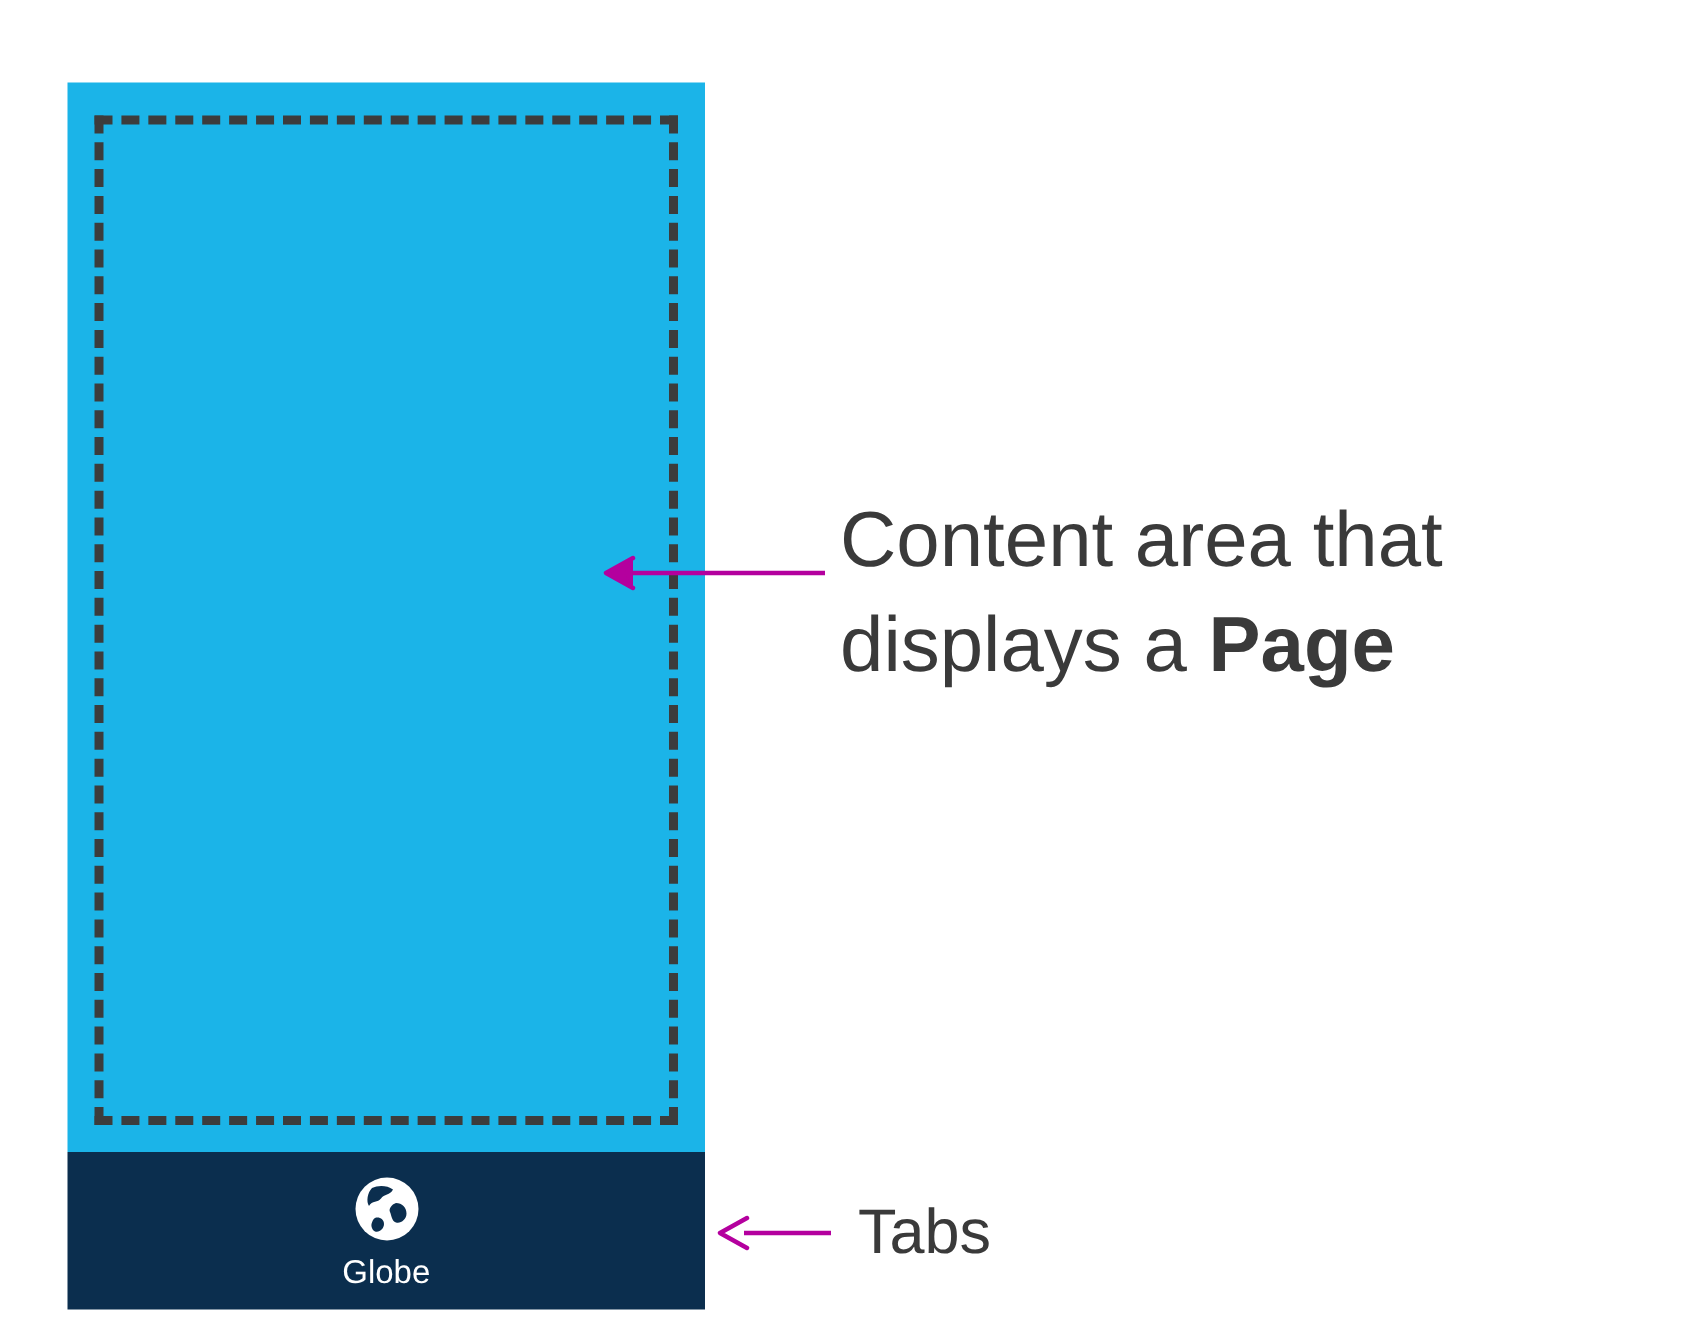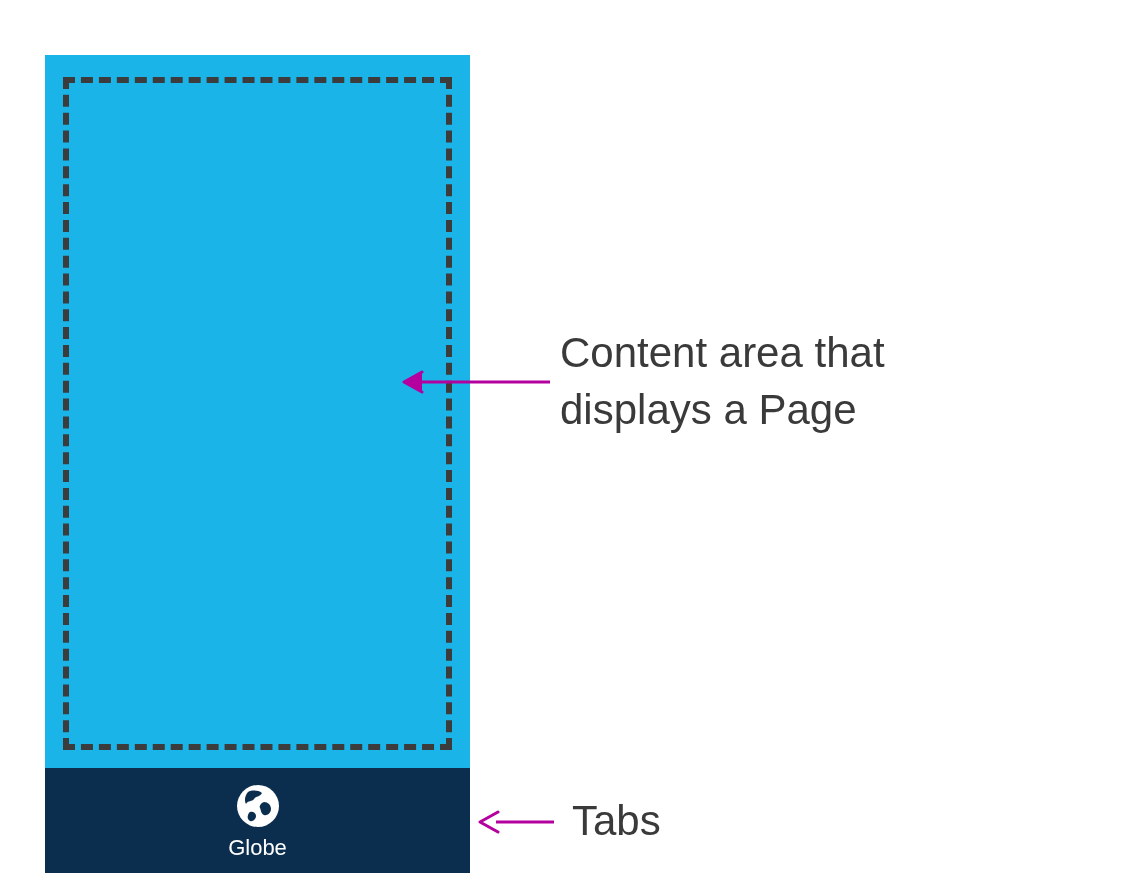--- a/index.html
+++ b/index.html
@@ -58,25 +58,25 @@
     .tab .label {
       font-size: 22px;
       font-weight: 300;
     }
     .annotation {
       position: absolute;
       color: #3a3a3a;
       font-weight: 300;
     }
     .annotation .regular { font-weight: 300; }
-    .annotation .bold { font-weight: 400; text-align: right; }
+    .annotation .bold { font-weight: 700; text-align: right; }
     .ann-content {
       left: 560px;
       top: 325px;
-      font-size: 42px;
+      font-size: 52px;
       line-height: 1.35;
     }
     .ann-tabs {
       left: 572px;
       top: 797px;
       font-size: 42px;
     }
     .arrow {
       position: absolute;
     }

